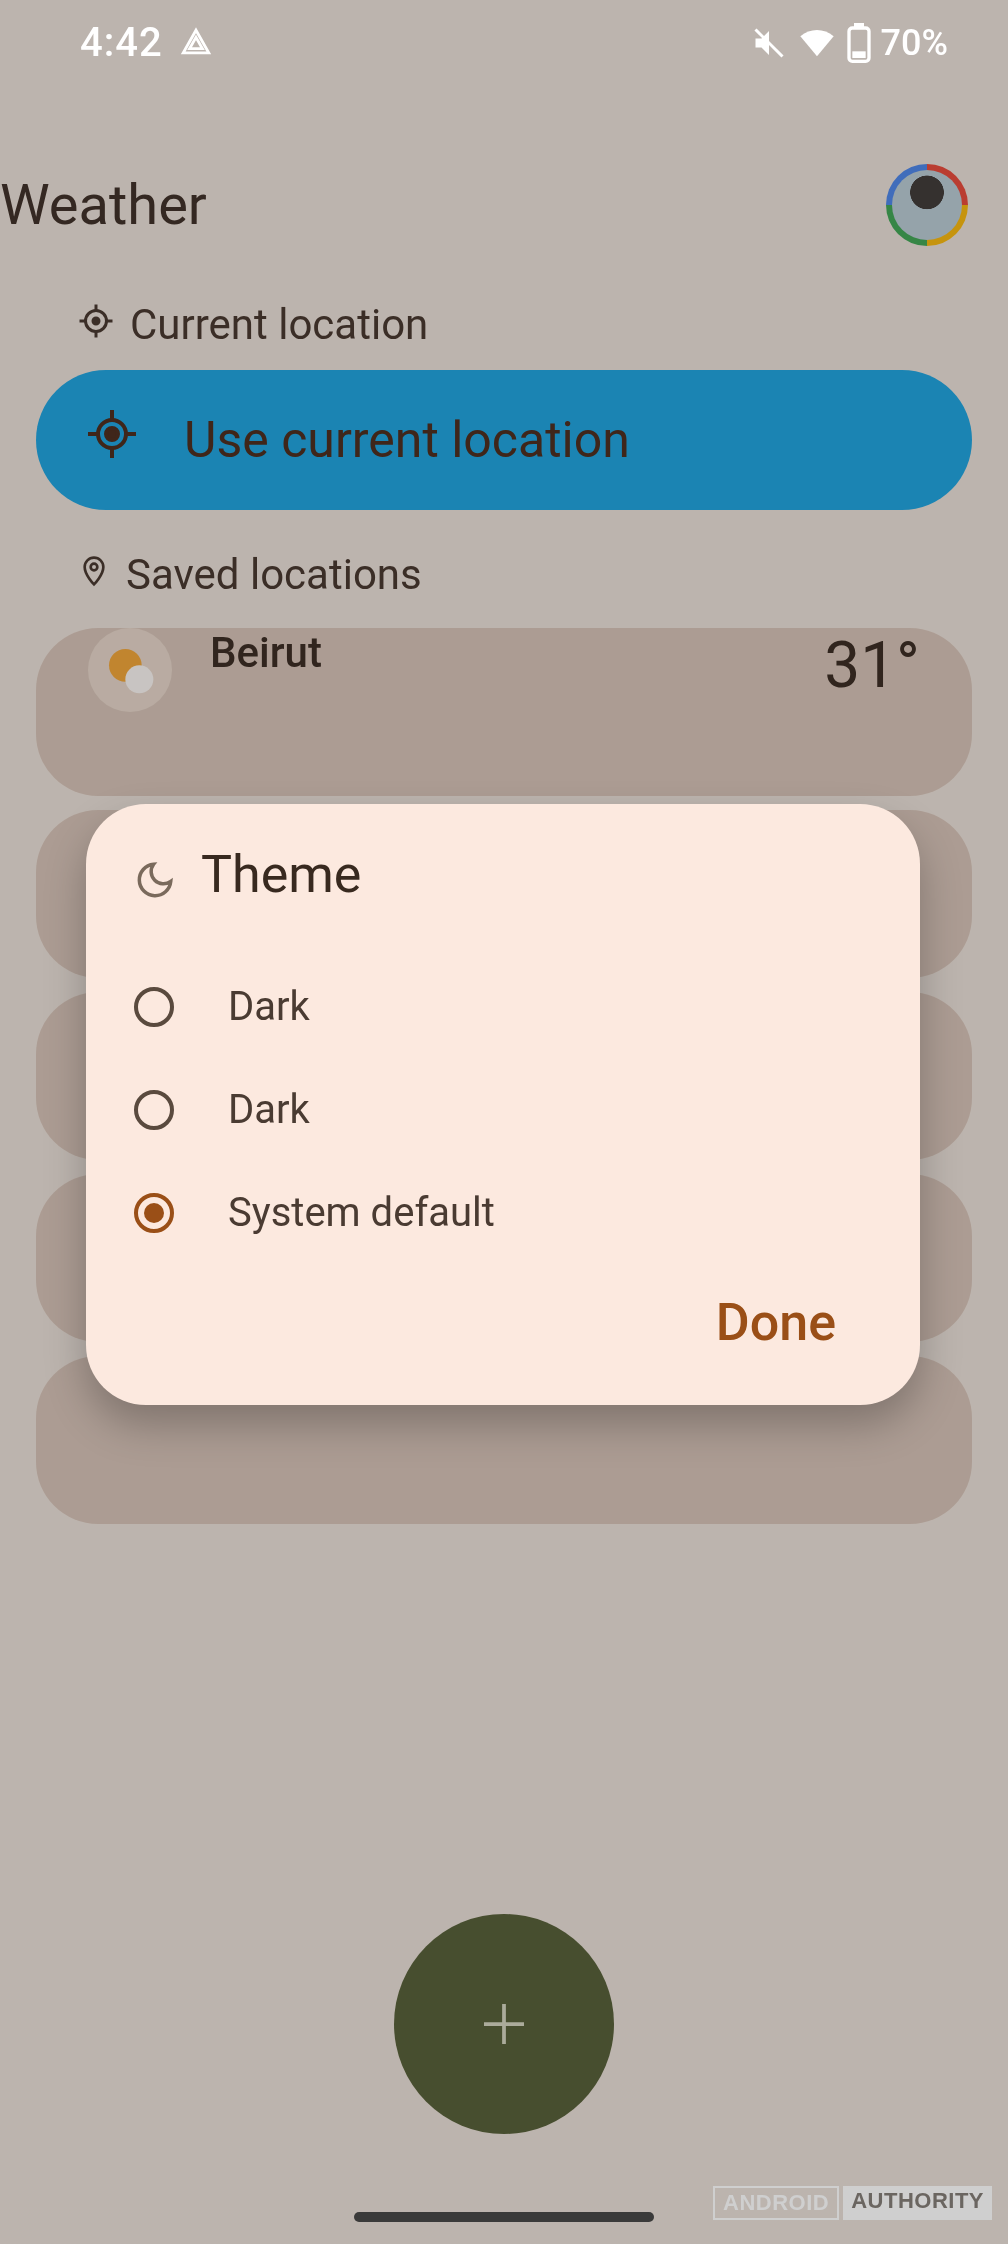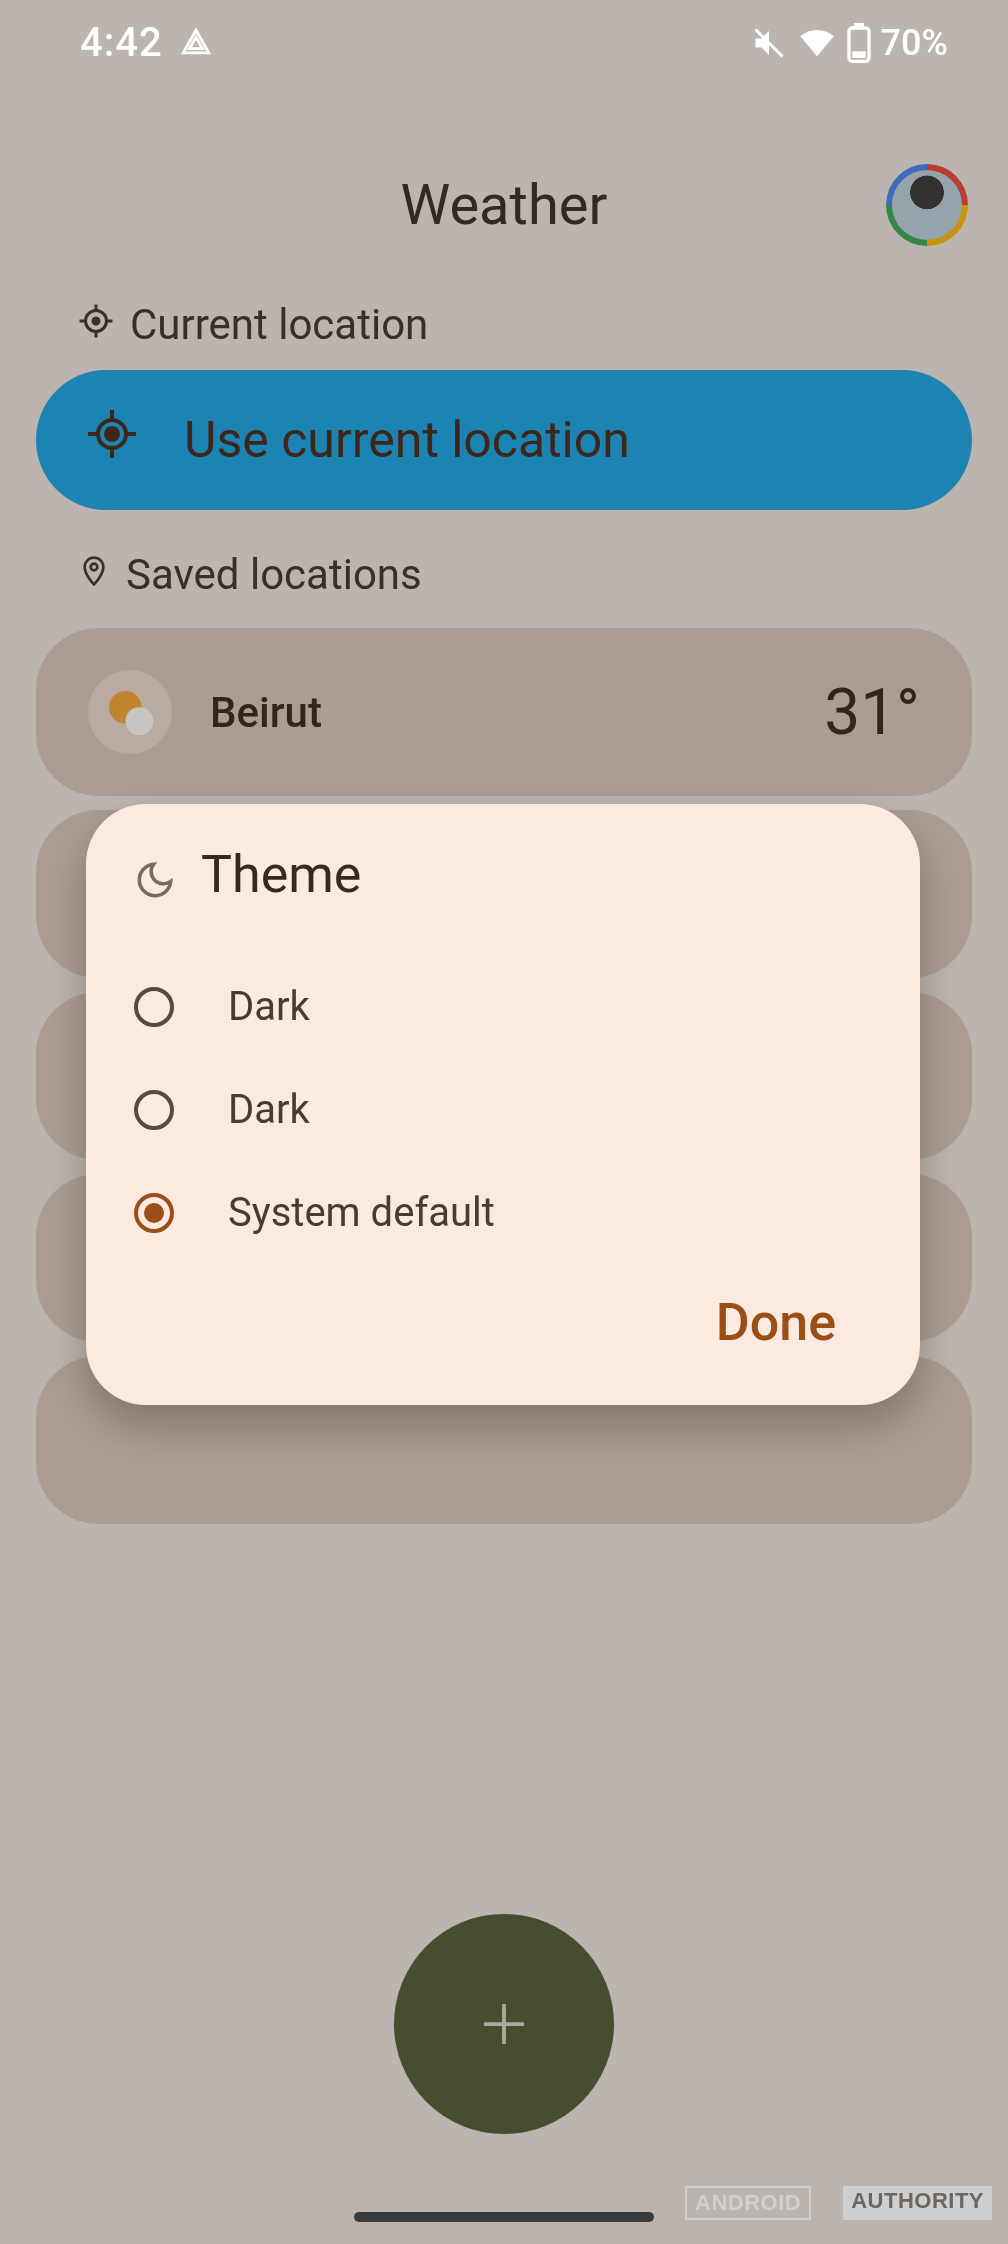--- a/index.html
+++ b/index.html
@@ -29,21 +29,21 @@
   .statusbar .left, .statusbar .right { display: flex; align-items: center; gap: 16px; }
   .statusbar .time { font-size: 40px; letter-spacing: 1px; }
   .statusbar .triangle-icon { width: 34px; height: 34px; }
   .statusbar .right { gap: 10px; font-size: 36px; }
   .statusbar svg { display: block; }
 
   
   .header {
     position: absolute; top: 145px; left: 0; right: 0;
     height: 120px;
-    display: flex; align-items: center; justify-content: center;
+    display: flex; align-items: center; 
   }
   .header .title {
     font-size: 56px; color: #312620; font-weight: 400;
   }
   .avatar {
     position: absolute; right: 42px; top: 50%; transform: translateY(-50%);
     width: 78px; height: 78px; border-radius: 50%;
     background:
       radial-gradient(circle at 50% 38%, #d8b48f 0 24%, transparent 25%),
       radial-gradient(circle at 50% 75%, #333 0 30%, transparent 31%),
@@ -86,21 +86,21 @@
     padding-left: 52px;
     color: #402315;
     font-size: 50px;
   }
 
   .card {
     position: absolute; left: 36px; right: 36px;
     height: 168px;
     background: #d7c7bd;
     border-radius: 62px;
-    display: flex; align-items: center;
+    display: flex; 
     padding: 0 52px;
     color: #2e231c;
   }
   .card .wicon {
     width: 84px; height: 84px; border-radius: 50%;
     background: #e9dcd1;
     display: flex; align-items: center; justify-content: center;
     margin-right: 38px;
     flex: 0 0 auto;
   }
@@ -136,21 +136,21 @@
   .watermark {
     position: absolute; bottom: 24px; right: 16px;
     display: flex; gap: 4px; z-index: 30;
     font-size: 22px; font-weight: 600; letter-spacing: 0.5px;
     font-family: Arial, sans-serif;
   }
   .watermark .w1 {
     border: 2px solid #cfcfcf; color: #cfcfcf; padding: 2px 8px; background: transparent;
   }
   .watermark .w2 {
-    background: #cfcfcf; color: #6b6661; padding: 2px 8px; margin-left: 28px;
+    background: #cfcfcf; color: #6b6661; padding: 2px 8px;
   }
 
   
   .dialog {
     position: absolute; top: 804px; left: 86px; right: 88px;
     background: #fce9df;
     border-radius: 60px;
     z-index: 50;
     padding: 40px 44px 42px 44px;
     box-shadow: 0 20px 40px rgba(0,0,0,0.25);

